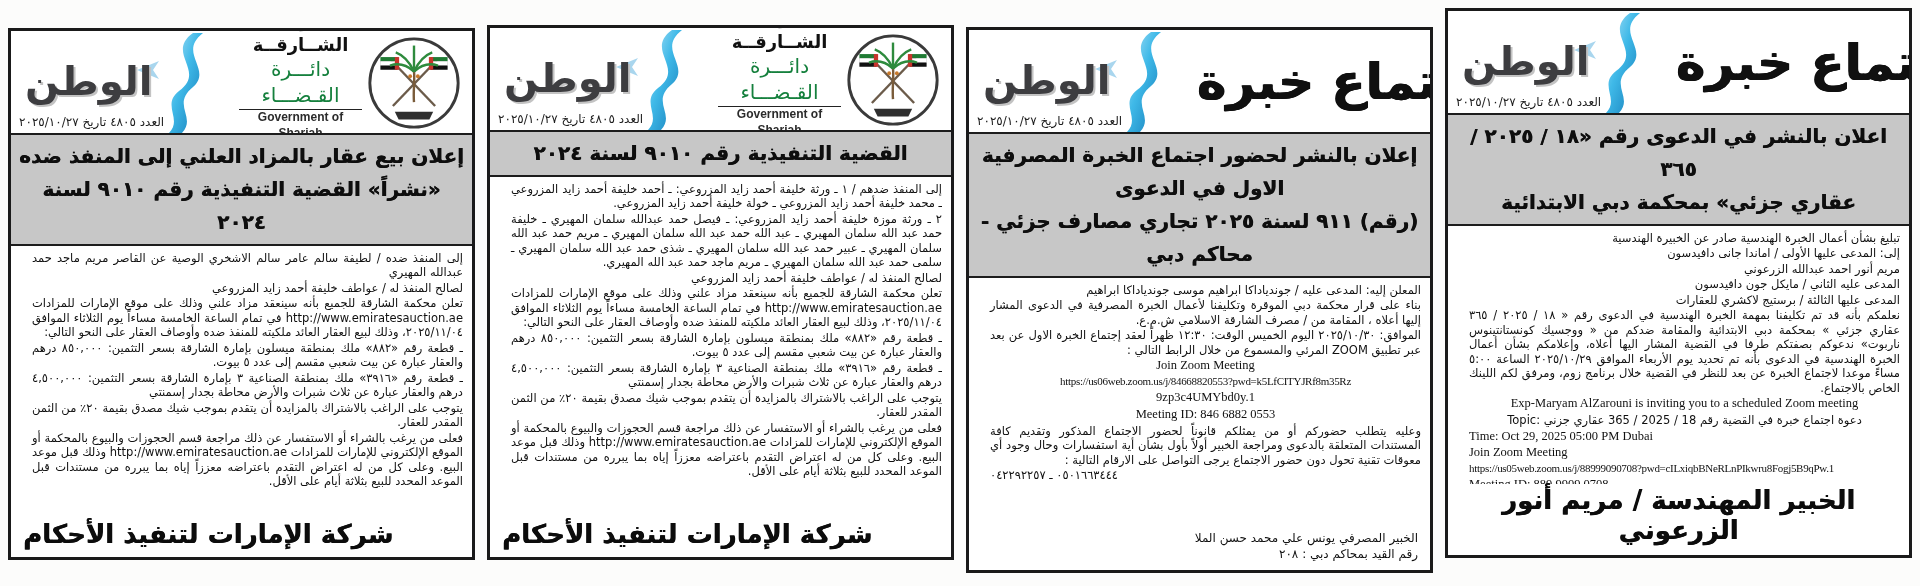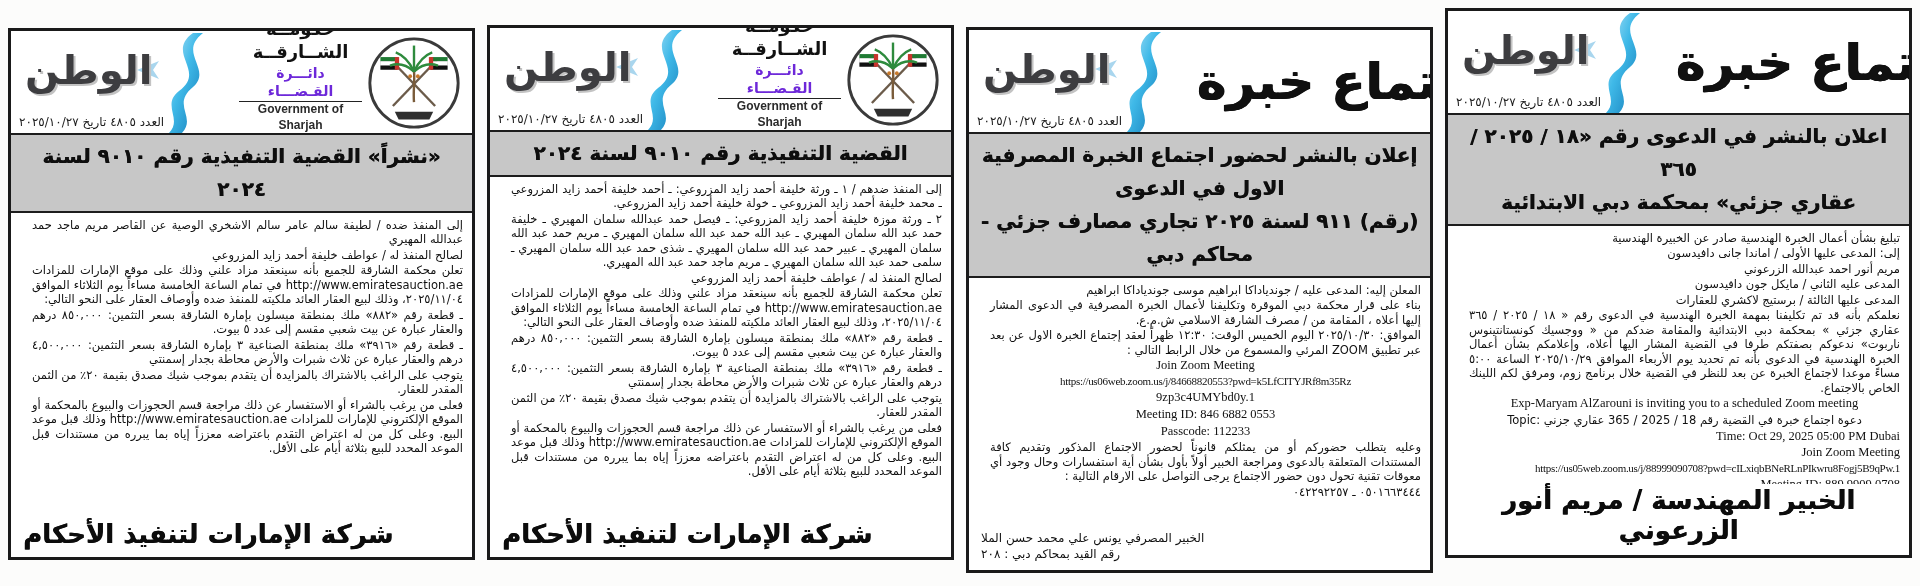--- a/index.html
+++ b/index.html
@@ -13,29 +13,29 @@
   .c2 { margin-top:19px; height:535px; }
   .c3 { margin-top:21px; height:546px; }
   .c4 { margin-top:2px;  height:550px; }
 
   
   .ad-header { direction:ltr; display:flex; align-items:center;
                justify-content:space-between; padding:4px 10px 2px 8px;
                height:102px; flex:none; }
   .watan { position:relative; width:216px; height:96px; flex:none; }
   .watan-swoosh { position:absolute; right:26px; top:-2px; }
-  .watan-name { position:absolute; left:6px; top:12px; font-size:40px;
+  .watan-name { position:absolute; left:6px; top:23px; font-size:40px;
                 font-weight:bold; color:#3d3d40; direction:rtl;
                 text-shadow:2px 2px 0 #c3c3c3; letter-spacing:-1px; }
   .watan-arrow { position:absolute; left:118px; top:26px; }
   .issue { position:absolute; left:0; bottom:2px; font-size:12px; color:#1c1c1c;
            direction:rtl; white-space:nowrap; }
   .gov-block { direction:rtl; text-align:center; line-height:1.3; padding:0 4px; }
   .gov-ar1 { font-size:18px; font-weight:bold; color:#111; }
-  .gov-ar2 { font-size:14px; font-weight:bold; color:#6d28d9; display:inline-block;
+  .gov-ar2 { font-size:20px; font-weight:normal; color:#15803d; display:inline-block;
              border-bottom:1.5px solid #222; padding:0 4px 1px; }
   .gov-en  { font-family:"Liberation Sans", sans-serif; font-size:12px;
              font-weight:bold; color:#2b2b2b; }
   .emblem { flex:none; }
   .khibra-title { direction:rtl; font-size:50px; font-weight:900; color:#101010;
                   padding-left:4px; white-space:nowrap;
                   text-shadow:0.6px 0 0 #101010, -0.6px 0 0 #101010; }
 
   
   .title-band { flex:none; background:#c7c7c7; border-top:2px solid #1d1d1d;
@@ -43,31 +43,31 @@
                 text-align:center; font-weight:bold; color:#0e0e0e;
                 font-size:20px; line-height:1.65; padding:5px 4px;
                 text-shadow:0.4px 0 0 #0e0e0e; }
 
   
   .ad-body { flex:1; direction:rtl; text-align:justify; color:#101010;
              font-size:11.5px; line-height:1.26; padding:5px 9px 2px;
              overflow:hidden;margin-left:12px; }
   .ad-body p { margin:0 0 1px; }
   .center { text-align:center; }
-  .right  { text-align:right; }
+  .right  { text-align:left; }
   .ltr { direction:ltr; unicode-bidi:isolate; }
   .en  { font-family:"Liberation Serif", serif; font-size:12.5px; }
   .url { white-space:nowrap; letter-spacing:-0.3px; font-size:11px; }
 
   
   .sig-big { flex:none; direction:rtl; text-align:left; font-weight:bold;
              font-size:26px; color:#0c0c0c; padding:1px 12px 8px;
              text-shadow:0.5px 0 0 #0c0c0c; }
   .sig-big.centered { text-align:center; padding-bottom:10px; }
-  .sig-lines { flex:none; direction:rtl; text-align:left; font-size:12px;
+  .sig-lines { flex:none; direction:rtl; text-align:right; font-size:12px;
                color:#101010; line-height:1.35; padding:2px 12px 8px; }
 </style>
 </head>
 <body>
 
 <svg width="0" height="0" style="position:absolute" aria-hidden="true">
   <defs>
     <linearGradient id="swooshGrad" x1="0" y1="0" x2="1" y2="1">
       <stop offset="0" stop-color="#b9e6f8"></stop>
       <stop offset="0.45" stop-color="#3fb9e8"></stop>
@@ -117,20 +117,21 @@
         <path d="M50,38 C58,31 67,29 75,32" stroke="#2e8b3d" stroke-width="2.5" fill="none"></path>
         <path d="M50,38 C45,27 39,21 31,18" stroke="#2e8b3d" stroke-width="2.5" fill="none"></path>
         <path d="M50,38 C55,27 61,21 69,18" stroke="#2e8b3d" stroke-width="2.5" fill="none"></path>
         <path d="M50,38 C50,27 50,18 50,11" stroke="#2e8b3d" stroke-width="2.5" fill="none"></path>
         <circle cx="46" cy="43" r="2" fill="#c87a2c"></circle>
           <circle cx="54" cy="43" r="2" fill="#c87a2c"></circle>
         <path d="M30,80 L70,80 L66,88 L34,88 Z" fill="#2f2f2f"></path>
       </svg>
     </header>
     <div class="title-band">
+      <div>إعلان بيع عقار بالمزاد العلني إلى المنفذ ضده</div>
       <div>«نشراً» القضية التنفيذية رقم ٩٠١٠ لسنة ٢٠٢٤</div>
     </div>
     <div class="ad-body">
       <p>إلى المنفذ ضده / لطيفة سالم عامر سالم الاشخري الوصية عن القاصر مريم ماجد حمد عبدالله المهيري</p>
       <p>لصالح المنفذ له / عواطف خليفة أحمد زايد المزروعي</p>
       <p>تعلن محكمة الشارقة للجميع بأنه سينعقد مزاد علني وذلك على موقع الإمارات للمزادات http://www.emiratesauction.ae في تمام الساعة الخامسة مساءاً يوم الثلاثاء الموافق ٢٠٢٥/١١/٠٤، وذلك لبيع العقار العائد ملكيته للمنفذ ضده وأوصاف العقار على النحو التالي:</p>
       <p>ـ قطعة رقم «٨٨٢» ملك بمنطقة ميسلون بإمارة الشارقة بسعر التثمين: ٨٥٠,٠٠٠ درهم والعقار عبارة عن بيت شعبي مقسم إلى عدد ٥ بيوت.</p>
       <p>ـ قطعة رقم «٣٩١٦» ملك بمنطقة الصناعية ٣ بإمارة الشارقة بسعر التثمين: ٤,٥٠٠,٠٠٠ درهم والعقار عبارة عن ثلاث شبرات والأرض محاطة بجدار إسمنتي</p>
       <p>يتوجب على الراغب بالاشتراك بالمزايدة أن يتقدم بموجب شيك مصدق بقيمة ٢٠٪ من الثمن المقدر للعقار.</p>
       <p>فعلى من يرغب بالشراء أو الاستفسار عن ذلك مراجعة قسم الحجوزات والبيوع بالمحكمة أو الموقع الإلكتروني للإمارات للمزادات http://www.emiratesauction.ae وذلك قبل موعد البيع. وعلى كل من له اعتراض التقدم باعتراضه معززاً إياه بما يبرره من مستندات قبل الموعد المحدد للبيع بثلاثة أيام على الأقل.</p>
@@ -218,21 +219,20 @@
       <div>(رقم) ٩١١ لسنة ٢٠٢٥ تجاري مصارف جزئي - محاكم دبي</div>
     </div>
     <div class="ad-body">
       <p>المعلن إليه: المدعى عليه / جوندياداكا ابراهيم موسى جوندياداكا ابراهيم</p>
       <p>بناء على قرار محكمة دبي الموقرة وتكليفنا لأعمال الخبرة المصرفية في الدعوى المشار إليها أعلاه ، المقامة من / مصرف الشارقة الاسلامي ش.م.ع.</p>
       <p>الموافق: ٢٠٢٥/١٠/٣٠ اليوم الخميس الوقت: ١٢:٣٠ ظهراً لعقد إجتماع الخبرة الاول عن بعد عبر تطبيق ZOOM المرئي والمسموع من خلال الرابط التالي :</p>
       <p class="en center">Join Zoom Meeting</p>
       <p class="en center url ltr">https://us06web.zoom.us/j/84668820553?pwd=k5LfCITYJRf8m35Rz</p>
       <p class="en center ltr">9zp3c4UMYbd0y.1</p>
       <p class="en center ltr">Meeting ID: 846 6882 0553</p>
-      <p class="en center ltr">Passcode: 112233</p>
       <p>وعليه يتطلب حضوركم أو من يمثلكم قانوناً لحضور الاجتماع المذكور وتقديم كافة المستندات المتعلقة بالدعوى ومراجعة الخبير أولاً بأول بشأن أية استفسارات وحال وجود أي معوقات تقنية تحول دون حضور الاجتماع يرجى التواصل على الارقام التالية :</p>
       <p class="right">٠٥٠١٦٦٣٤٤٤ ـ ٠٤٢٢٩٢٢٥٧</p>
     </div>
     <div class="sig-lines">
       <div>الخبير المصرفي يونس علي محمد حسن الملا</div>
       <div>رقم القيد بمحاكم دبي : ٢٠٨</div>
     </div>
   </section>
 
   <section class="ad c4">

